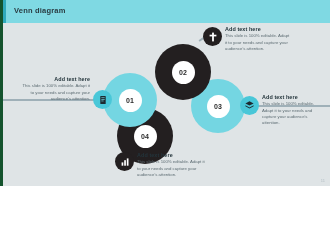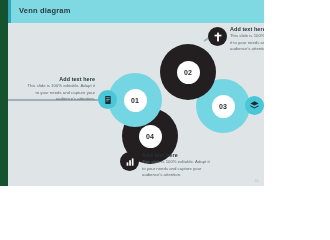--- a/index.html
+++ b/index.html
@@ -5,24 +5,24 @@
 <style>
   html,body{margin:0;padding:0;}
   body{
     width:330px;height:186px;
     background:#ffffff;
     font-family:"Liberation Sans", sans-serif;
     overflow:hidden;
   }
   #slide{
     position:relative;
-    width:264px;height:186px;
+    width:330px;height:186px;
     background:#dfe4e6;
     box-sizing:border-box;
-    border-left:8px solid #14532d;
+    border-left:3px solid #14532d;
     overflow:hidden;
   }
   
   #header{
     position:absolute;left:0;top:0;
     width:330px;height:23px;
     background:#7fd9e3;
     box-sizing:border-box;
   }
   #header-accent{

